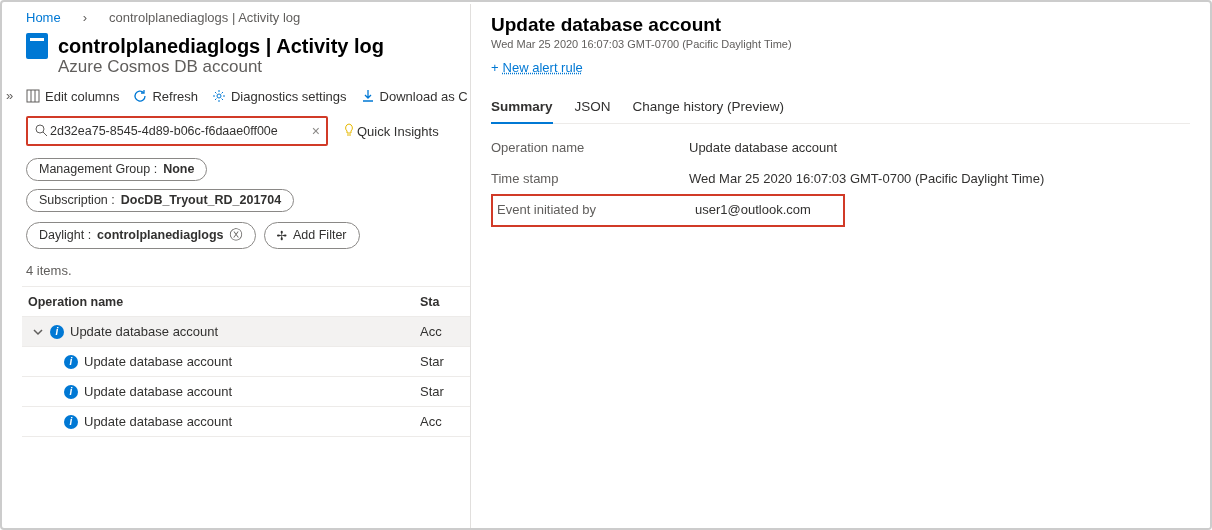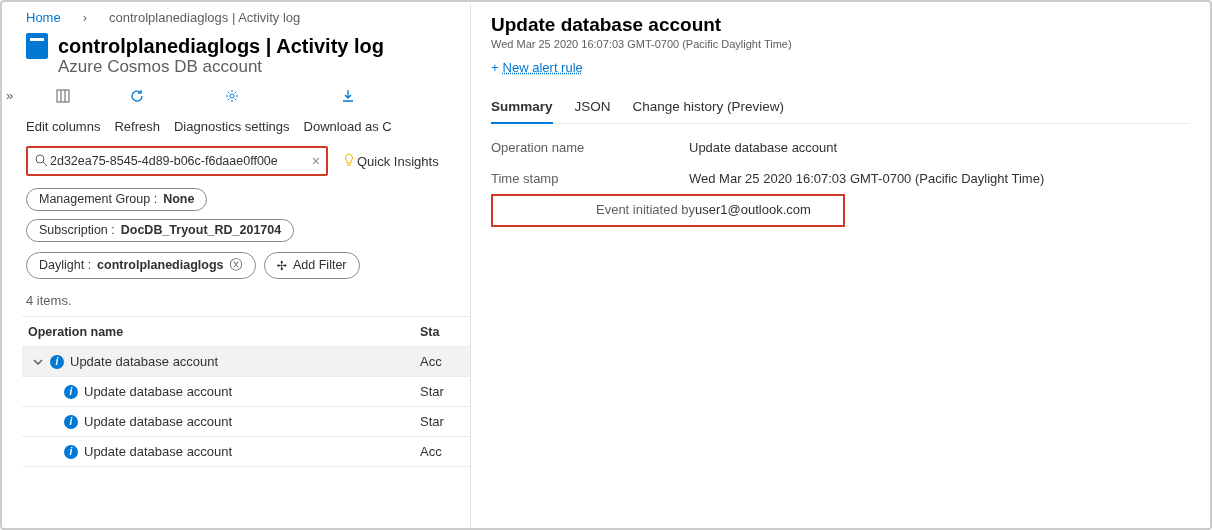--- a/index.html
+++ b/index.html
@@ -62,25 +62,23 @@
   .subtitle { font-size: 17px; color: #605e5c; padding-left: 36px; margin-top: -2px; }
   .toolbar {
     display: flex;
     align-items: center;
     gap: 14px;
     padding: 12px 0 8px 4px;
     color: #323130;
   }
   .tool {
     display: inline-flex;
-    align-items: center;
-    gap: 16px;
+    gap: 5px;
     cursor: pointer;
     white-space: nowrap;
-    flex-direction: column;
   }
   .tool .ic { width: 14px; height: 14px; display: inline-flex; align-items:center; justify-content:center; }
   .search-row {
     display: flex;
     align-items: center;
     gap: 14px;
     padding: 4px 0 10px 4px;
   }
   .search-box {
     display: flex;
@@ -191,21 +189,20 @@
   }
   .rp-kv { display: flex; margin-top: 16px; font-size: 13px; }
   .rp-k { width: 198px; color: #605e5c; }
   .rp-v { color: #323130; }
   .hl-box {
     border: 2px solid #d13a27;
     padding: 6px 6px 8px 0;
     margin-top: 8px;
     display: inline-flex;
     width: 354px;
-    text-align: right;
   }
   .hl-box .rp-k { padding-left: 4px; width: 202px;}
 </style>
 </head>
 <body>
 
 <div class="expand-handle">»</div>
 
 <div class="left-pane">
 

